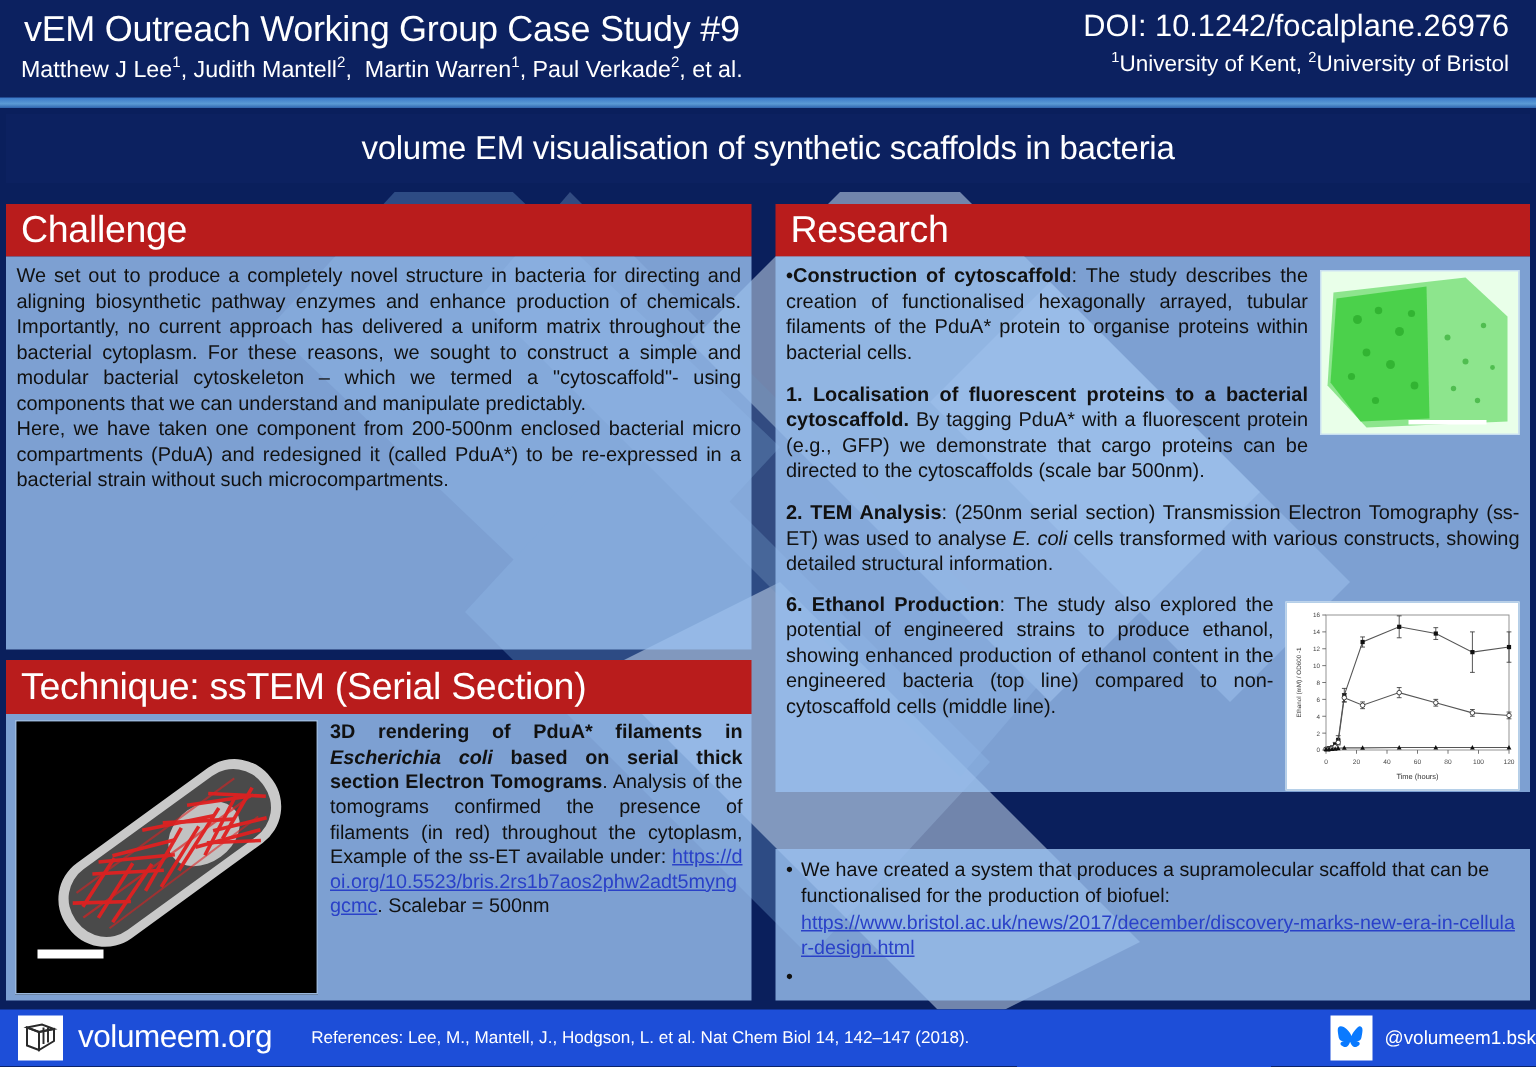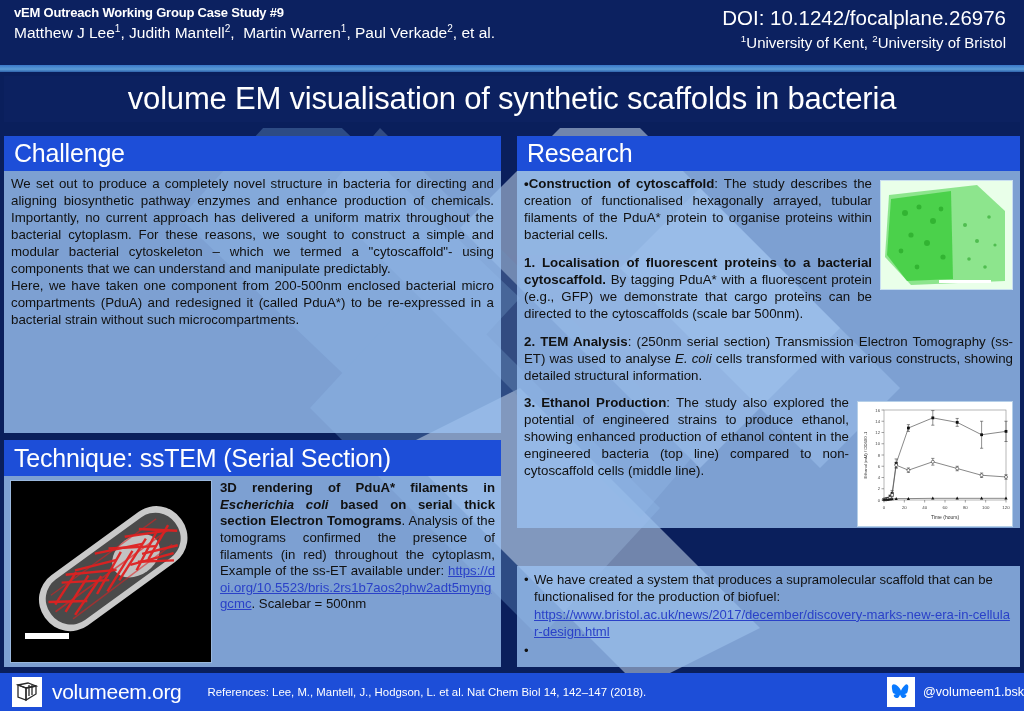--- a/index.html
+++ b/index.html
@@ -30,25 +30,26 @@
     padding: 5px 14px 0 14px;
   }
   .hdr-grid {
     display: flex;
     justify-content: space-between;
     align-items: flex-start;
   }
   .hdr-left { text-align: left; }
   .hdr-right { text-align: right; padding-right: 4px; }
   .hdr-title {
-    font-size: 13px;
-    font-weight: 700;
+    font-size: 24px;
+    font-weight: 400;
     letter-spacing: -0.2px;
     line-height: 1.25;
     white-space: nowrap;
+    text-align: center;
   }
   .hdr-sub {
     font-size: 15.5px;
     font-weight: 400;
     line-height: 1.35;
     margin-top: 2px;
     white-space: nowrap;
   }
   .hdr-doi {
     font-size: 20.5px;
@@ -76,39 +77,39 @@
     position: absolute;
     left: 4px; top: 76px;
     width: 1016px; height: 46px;
     background: #0c2160;
     display: flex;
     align-items: center;
     justify-content: center;
     color: #ffffff;
   }
   .banner-text {
-    font-size: 31px;
+    font-size: 22px;
     font-weight: 400;
     letter-spacing: -0.2px;
     white-space: nowrap;
   }
 
   
   .wm {
     position: absolute;
     left: 0; top: 128px;
     width: 1024px; height: 545px;
     overflow: hidden;
     pointer-events: none;
   }
 
   
   .panel-head {
     position: absolute;
-    background: #1d4ed8;
+    background: #b91c1c;
     color: #ffffff;
     display: flex;
     align-items: center;
     padding-left: 10px;
     font-size: 25px;
     font-weight: 400;
     letter-spacing: -0.2px;
   }
   .panel-body {
     position: absolute;
@@ -484,21 +485,21 @@
             <polygon points="38.2,94.89375 36.6,97.89375 39.800000000000004,97.89375" fill="#111"></polygon>
             <polygon points="50.400000000000006,94.89375 48.800000000000004,97.89375 52.00000000000001,97.89375" fill="#111"></polygon>
             <polygon points="74.80000000000001,94.6125 73.20000000000002,97.6125 76.4,97.6125" fill="#111"></polygon>
             <polygon points="99.2,94.6125 97.60000000000001,97.6125 100.8,97.6125" fill="#111"></polygon>
             <polygon points="123.60000000000001,94.6125 122.00000000000001,97.6125 125.2,97.6125" fill="#111"></polygon>
             <polygon points="148,94.6125 146.4,97.6125 149.6,97.6125" fill="#111"></polygon>
           </g>
       </svg>
     </div>
 
-    <p><b>3. Ethanol Production</b><span>: The study also explored the potential of engineered strains to produce ethanol, showing enhanced production of ethanol content in the engineered bacteria (top line) compared to non-cytoscaffold cells (middle line).</span></p>
+    <p><b>6. Ethanol Production</b><span>: The study also explored the potential of engineered strains to produce ethanol, showing enhanced production of ethanol content in the engineered bacteria (top line) compared to non-cytoscaffold cells (middle line).</span></p>
   </div>
 
   <div class="panel-body" id="impact-body">
     <div style="display:flex">
       <span style="width:10px;flex:0 0 10px">•</span>
       <span><span>We have created a system that produces a supramolecular scaffold that can be functionalised for the production of biofuel:</span><br>
       <a class="lnk" href="#">https://www.bristol.ac.uk/news/2017/december/discovery-marks-new-era-in-cellular-design.html</a></span>
     </div>
     <div style="display:flex;margin-top:1px">
       <span style="width:10px;flex:0 0 10px">•</span>

